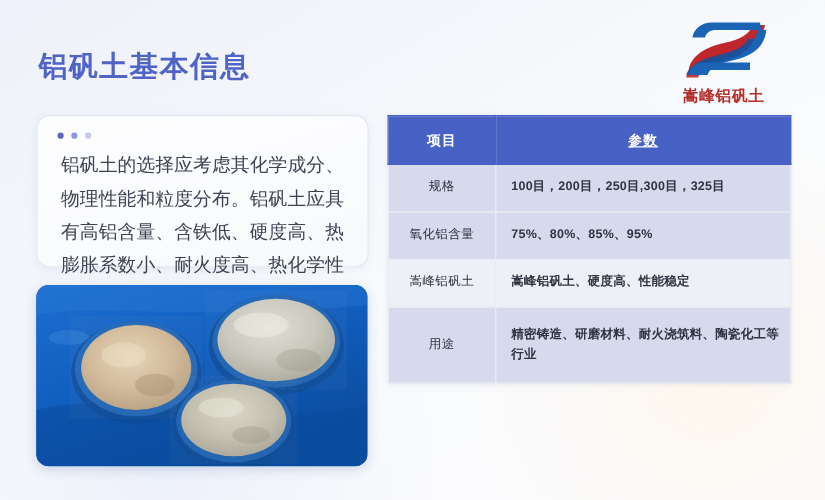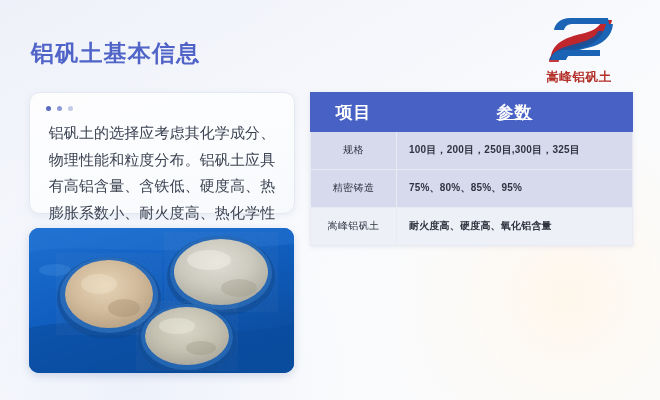--- a/index.html
+++ b/index.html
@@ -124,21 +124,21 @@
     border-collapse: collapse;
     table-layout: fixed;
     box-shadow: 0 1px 5px rgba(110,125,170,0.13);
   }
   #spec-table col.c1 { width: 86px; }
   #spec-table col.c2 { width: 236px; }
 
   #spec-table th {
     background: #4861c4;
     color: #ffffff;
-    font-size: 17px;
+    font-size: 11px;
     font-weight: bold;
     letter-spacing: 1px;
     height: 36px;
     border: 1px solid #4861c4;
   }
   #spec-table th.th-sep { border-left: 1px solid #7c90d8; text-decoration: underline; }
 
   #spec-table td {
     font-size: 10px;
     color: #2f3440;
@@ -262,23 +262,27 @@
         <th>项目</th>
         <th class="th-sep">参数</th>
       </tr>
     </thead>
     <tbody>
       <tr class="odd">
         <td class="label">规格</td>
         <td class="value">100目，200目，250目,300目，325目</td>
       </tr>
       <tr class="odd">
-        <td class="label">精密铸造</td>
+        <td class="label">氧化铝含量</td>
         <td class="value">75%、80%、85%、95%</td>
       </tr>
       <tr class="even">
         <td class="label">嵩峰铝矾土</td>
-        <td class="value">耐火度高、硬度高、氧化铝含量</td>
+        <td class="value">嵩峰铝矾土、硬度高、性能稳定</td>
+      </tr>
+      <tr class="odd tall">
+        <td class="label">用途</td>
+        <td class="value">精密铸造、研磨材料、耐火浇筑料、陶瓷化工等行业</td>
       </tr>
     </tbody>
   </table>
 
 </div>
 
 </body></html>

